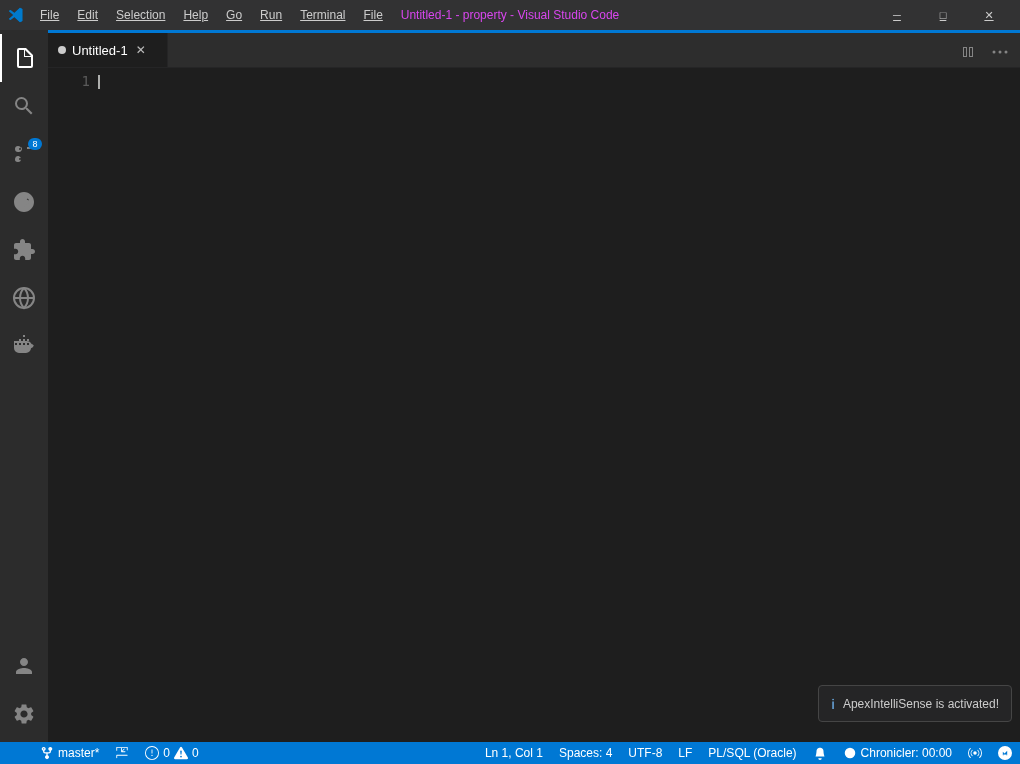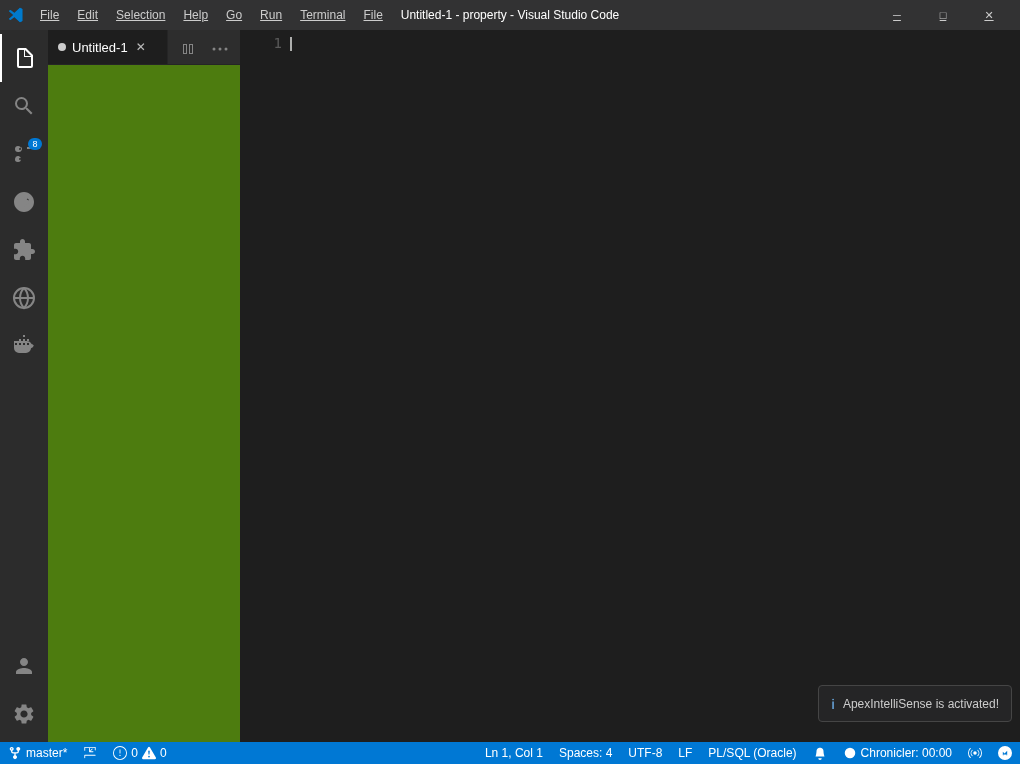--- a/index.html
+++ b/index.html
@@ -45,21 +45,21 @@
       color: #cccccc;
       font-size: 12px;
       cursor: pointer;
       border-radius: 3px;
     }
     .titlebar-center {
       position: absolute;
       left: 50%;
       transform: translateX(-50%);
       font-size: 12px;
-      color: #ffffff;
+      color: #d946ef;
     }
     .titlebar-controls {
       display: flex;
       gap: 0;
     }
     .titlebar-btn {
       width: 46px;
       height: 30px;
       display: flex;
       align-items: center;
@@ -121,22 +121,22 @@
     .icon-svg {
       width: 24px;
       height: 24px;
       fill: currentColor;
     }
 
     
     .editor-area {
       flex: 1;
       display: flex;
-      flex-direction: row;
-      background: #4d7c0f;
+      flex-direction: column;
+      background: #fdba74;
       overflow: hidden;
     }
 
     
     .tabs-bar {
       height: 35px;
       background: #2d2d2d;
       display: flex;
       align-items: flex-end;
       flex-shrink: 0;
@@ -268,20 +268,21 @@
       background: #0078d4;
       display: flex;
       align-items: center;
       flex-shrink: 0;
       font-size: 12px;
       color: #ffffff;
     }
     .status-left {
       display: flex;
       height: 100%;
+      padding-left: 32px;
     }
     .status-item {
       padding: 0 8px;
       height: 100%;
       display: flex;
       align-items: center;
       gap: 4px;
       cursor: pointer;
       white-space: nowrap;
     }

